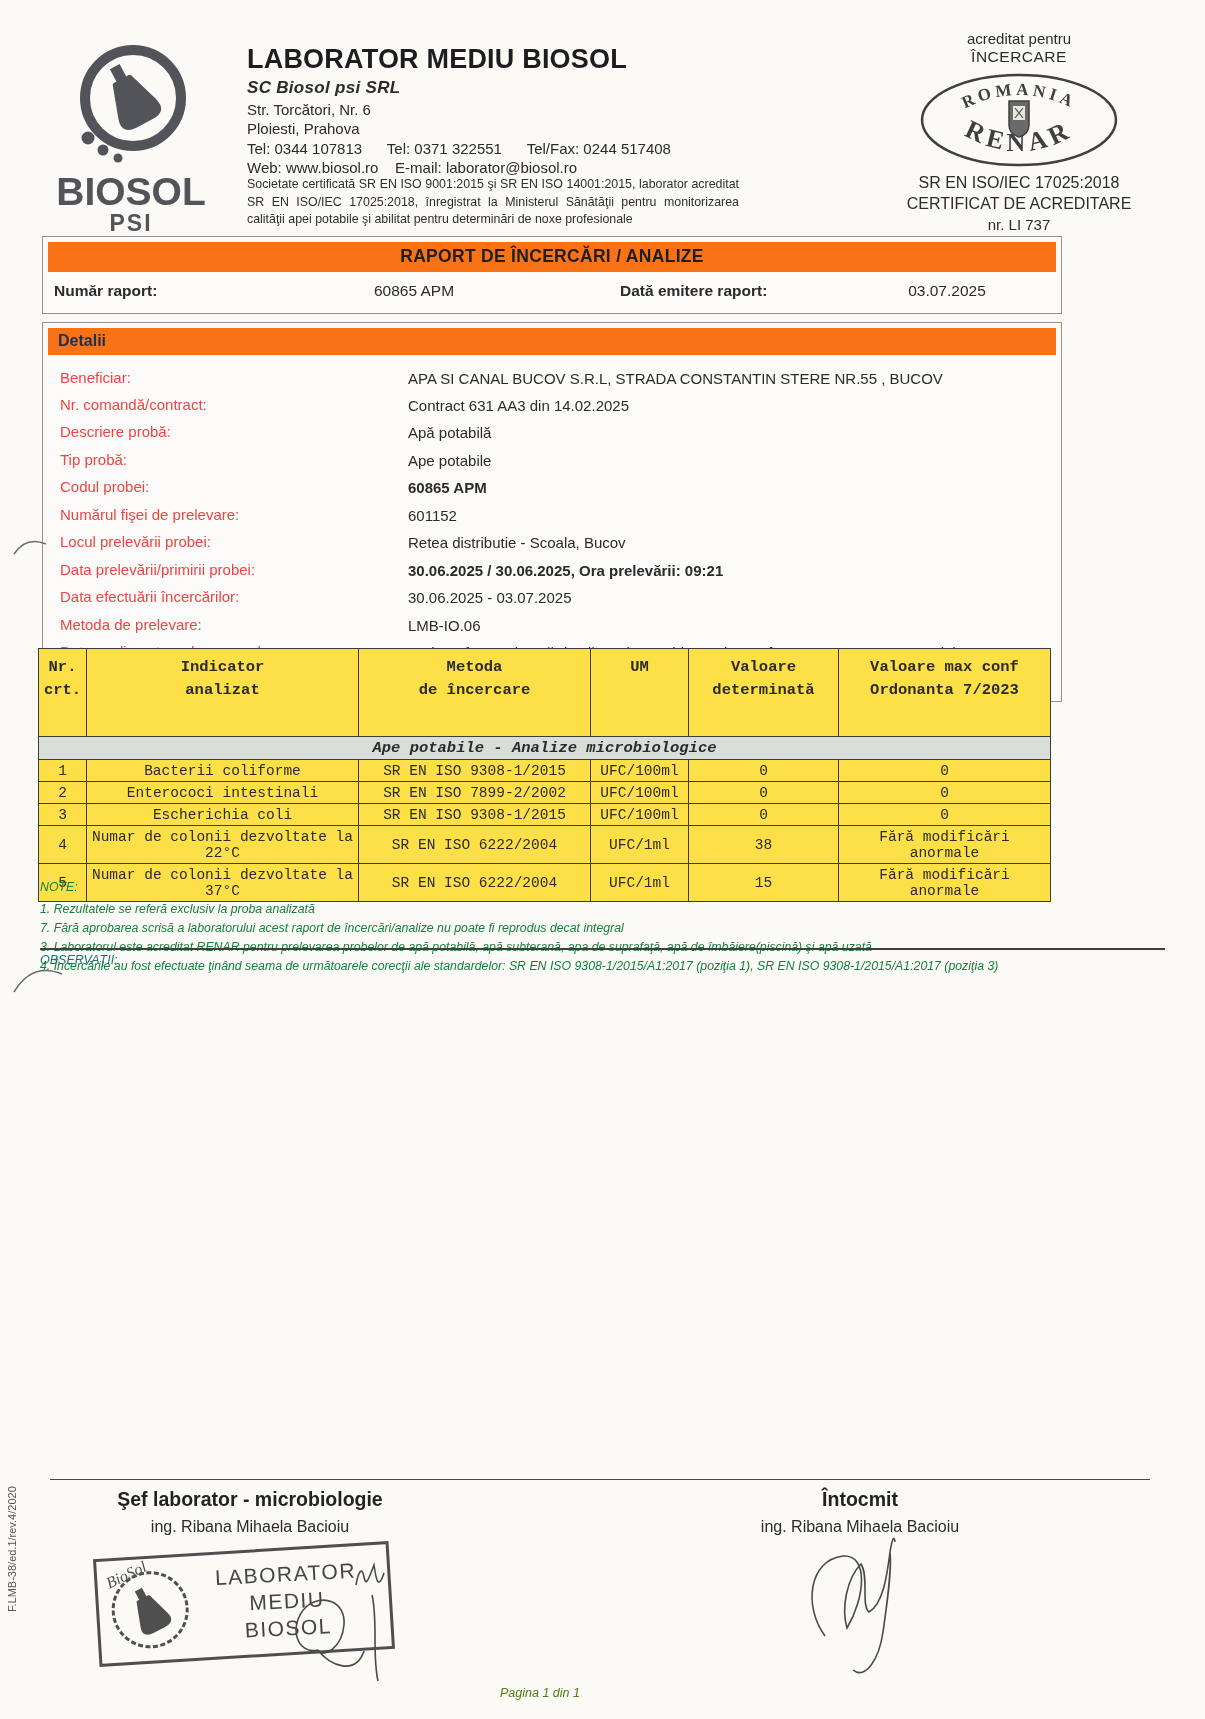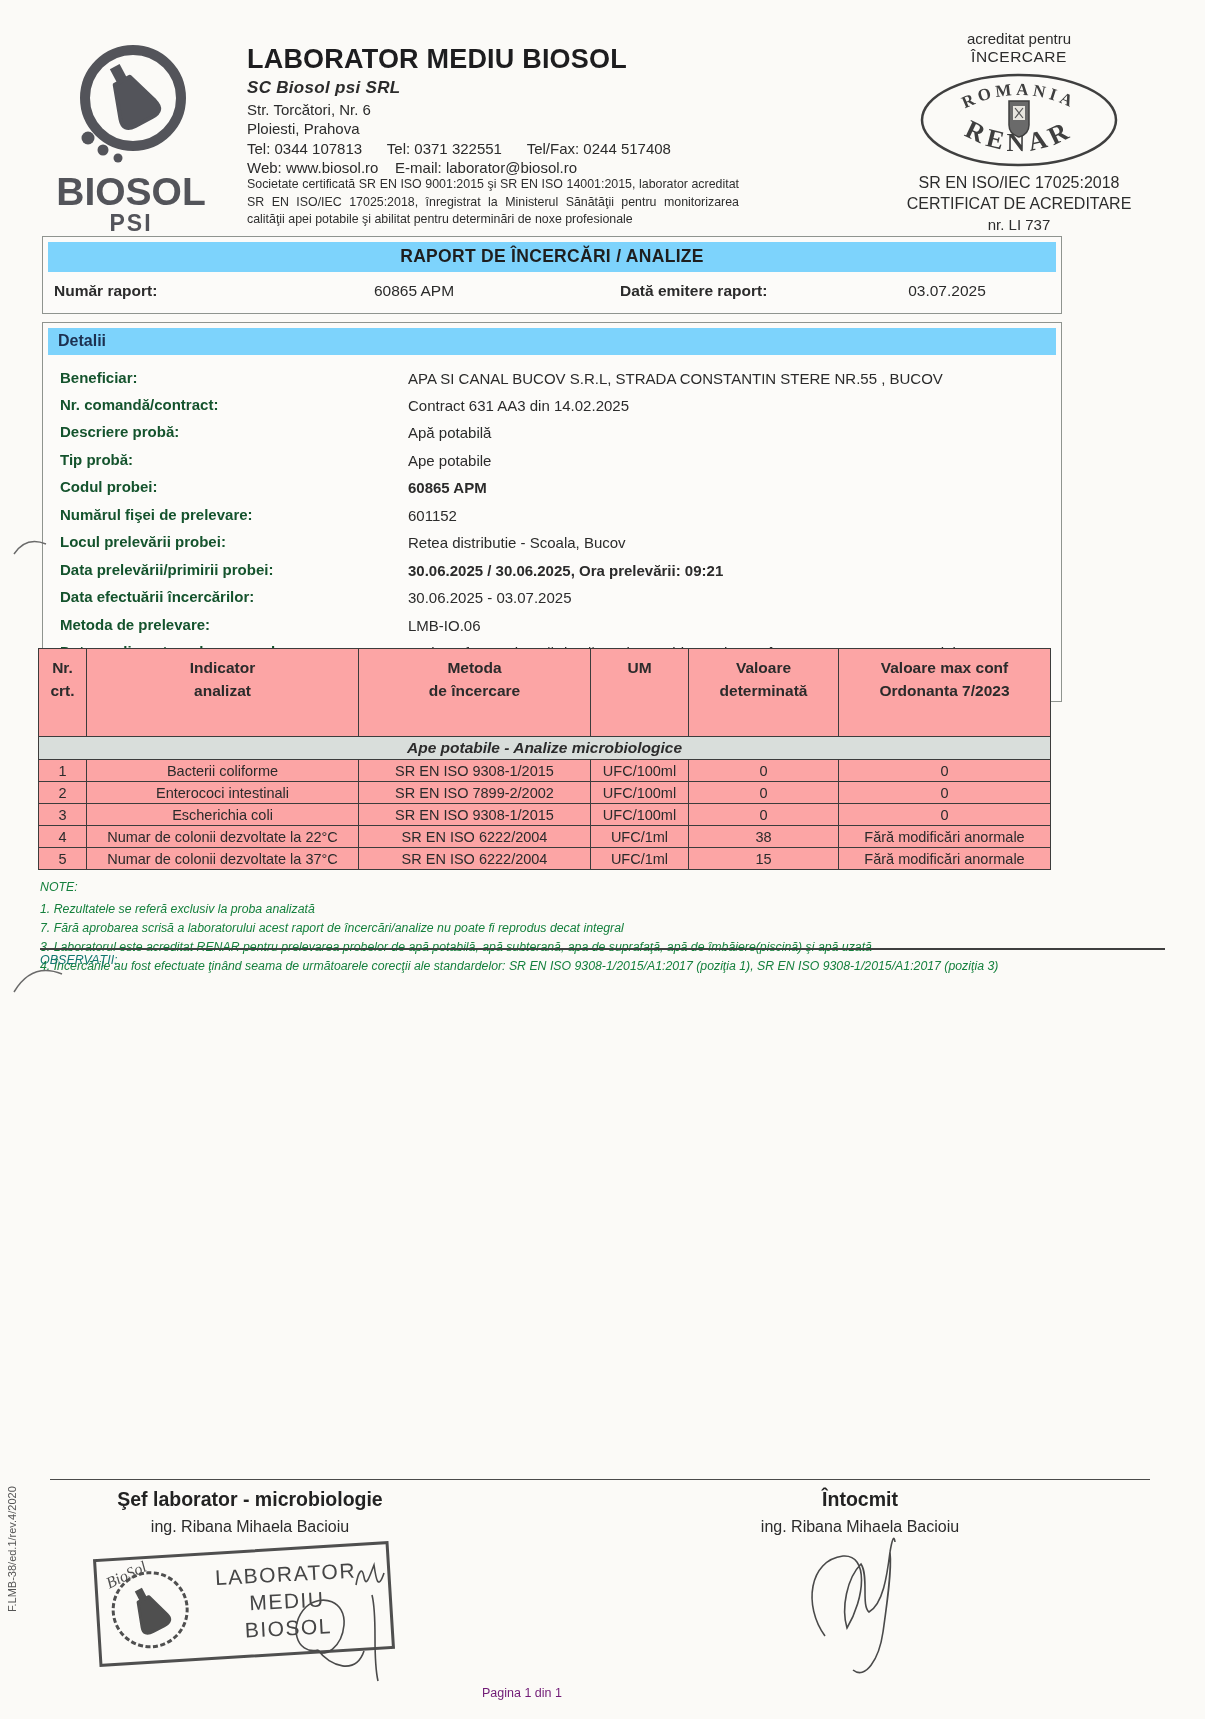--- a/index.html
+++ b/index.html
@@ -18,37 +18,37 @@
   .lab-line { font-size:15px; margin-top:2.5px; white-space:pre-wrap; }
   .lab-cert { font-size:12.4px; line-height:1.42; width:492px; text-align:justify; color:#2e2e2e; }
   .accred { position:absolute; left:830px; top:30px; width:378px; text-align:center; color:#2c2c2c; }
   .accred-l1 { font-size:15px; }
   .accred-l2 { font-size:15.5px; letter-spacing:0.5px; margin-top:1px; }
   .renar-svg { display:block; margin:5px auto 4px; }
   .accred-std, .accred-cert { font-size:16px; line-height:1.3; }
   .accred-nr { font-size:15px; line-height:1.3; }
   
   .report-box { position:absolute; left:42px; top:236px; width:1020px; border:1px solid #8f948f; padding:5px; background:#fcfbf9; }
-  .bar { background:#7dd3fc; }
+  .bar { background:#f97316; }
   .report-title-bar { text-align:center; font-weight:800; font-size:17.5px; color:#1e1e1e; padding:4px 0 5px; letter-spacing:0.3px; }
   .report-meta { display:flex; align-items:center; padding:10px 6px 8px; font-size:15.5px; }
   .rm-l1 { width:190px; font-weight:700; }
   .rm-v1 { width:340px; text-align:center; }
   .rm-l2 { width:260px; font-weight:700; padding-left:36px; }
   .rm-v2 { flex:1; text-align:center; }
   
   .details-box { position:absolute; left:42px; top:322px; width:1020px; border:1px solid #8f948f; padding:5px 5px 14px; background:#fcfbf9; }
   .details-title-bar { font-weight:800; font-size:16px; color:#1c3050; padding:4px 10px 5px; }
   .d-rows { margin-top:10px; }
   .d-row { display:flex; padding:3.6px 0 3.6px 12px; font-size:15px; }
-  .d-label { width:348px; font-weight:700; color:#14532d; flex-shrink:0; }
+  .d-label { width:348px; font-weight:400; color:#ef4444; flex-shrink:0; }
   .d-value { flex:1; padding-right:26px; line-height:1.35; }
   .bold-val .d-value { font-weight:700; }
   
-  .results-table { position:absolute; left:38px; top:648px; border-collapse:collapse; background:#fca5a5; }
+  .results-table { position:absolute; left:38px; top:648px; border-collapse:collapse; background:#fde047;font-family:Liberation Mono, monospace; }
   .results-table th, .results-table td { border:1.5px solid #3c3c3c; }
   .results-table th { vertical-align:top; text-align:center; font-weight:700; font-size:15.5px; padding:7px 4px 0; height:88px; white-space:pre-line; line-height:1.5; }
   .results-table td { font-size:14.5px; text-align:center; padding:2.5px 4px; height:22px; }
   .section-row td { background:#d9dedb; font-weight:700; font-style:italic; font-size:15.5px; padding:2px 0; }
   .col-nr { width:48px; } .col-ind { width:272px; } .col-met { width:232px; }
   .col-um { width:98px; } .col-val { width:150px; } .col-max { width:212px; }
   
   .notes { position:absolute; left:40px; top:878px; width:1140px; font-style:italic; font-size:12.3px; color:#15803d; line-height:1.55; }
   .notes-title { margin-bottom:3px; }
   .obs-line { position:absolute; left:40px; top:948px; width:1125px; border-top:2px solid #3f3f3f; }
@@ -57,21 +57,21 @@
   .sig-line { position:absolute; left:50px; top:1479px; width:1100px; border-top:1.5px solid #4a4a4a; }
   .sig-block { position:absolute; text-align:center; }
   .sig-left { left:90px; top:1488px; width:320px; }
   .sig-right { left:700px; top:1488px; width:320px; }
   .sig-title { font-size:19.5px; font-weight:800; color:#222; }
   .sig-name { font-size:16px; margin-top:7px; color:#2b2b2b; }
   .stamp { position:absolute; left:96px; top:1550px; width:296px; height:108px; border:3px solid #4f4f4f; transform:rotate(-3.5deg); display:flex; align-items:center; padding:6px 8px; color:#454545; }
   .stamp-text { flex:1; text-align:center; font-size:21px; letter-spacing:1.5px; line-height:1.28; transform:rotate(0.5deg); }
   .stamp-script { position:absolute; left:8px; top:6px; font-family:"Liberation Serif", serif; font-style:italic; font-size:16px; transform:rotate(-22deg); color:#4f4f4f; }
   .squiggle { position:absolute; }
-  .footer { position:absolute; left:422px; top:1686px; width:200px; text-align:center; font-size:12.5px; color:#701a75; }
+  .footer { position:absolute; left:440px; top:1686px; width:200px; text-align:center; font-size:12.5px; color:#4d7c0f;font-style:italic; }
   .form-code { position:absolute; left:6px; top:1612px; font-size:11px; color:#555; transform:rotate(-90deg); transform-origin:left top; white-space:nowrap; }
 </style>
 </head>
 <body>
 
 <div class="page">
 
   <div class="logo-block">
     <svg width="122" height="128" viewBox="0 0 120 128">
       <circle cx="62" cy="60" r="48" fill="none" stroke="#53545a" stroke-width="10"></circle>

